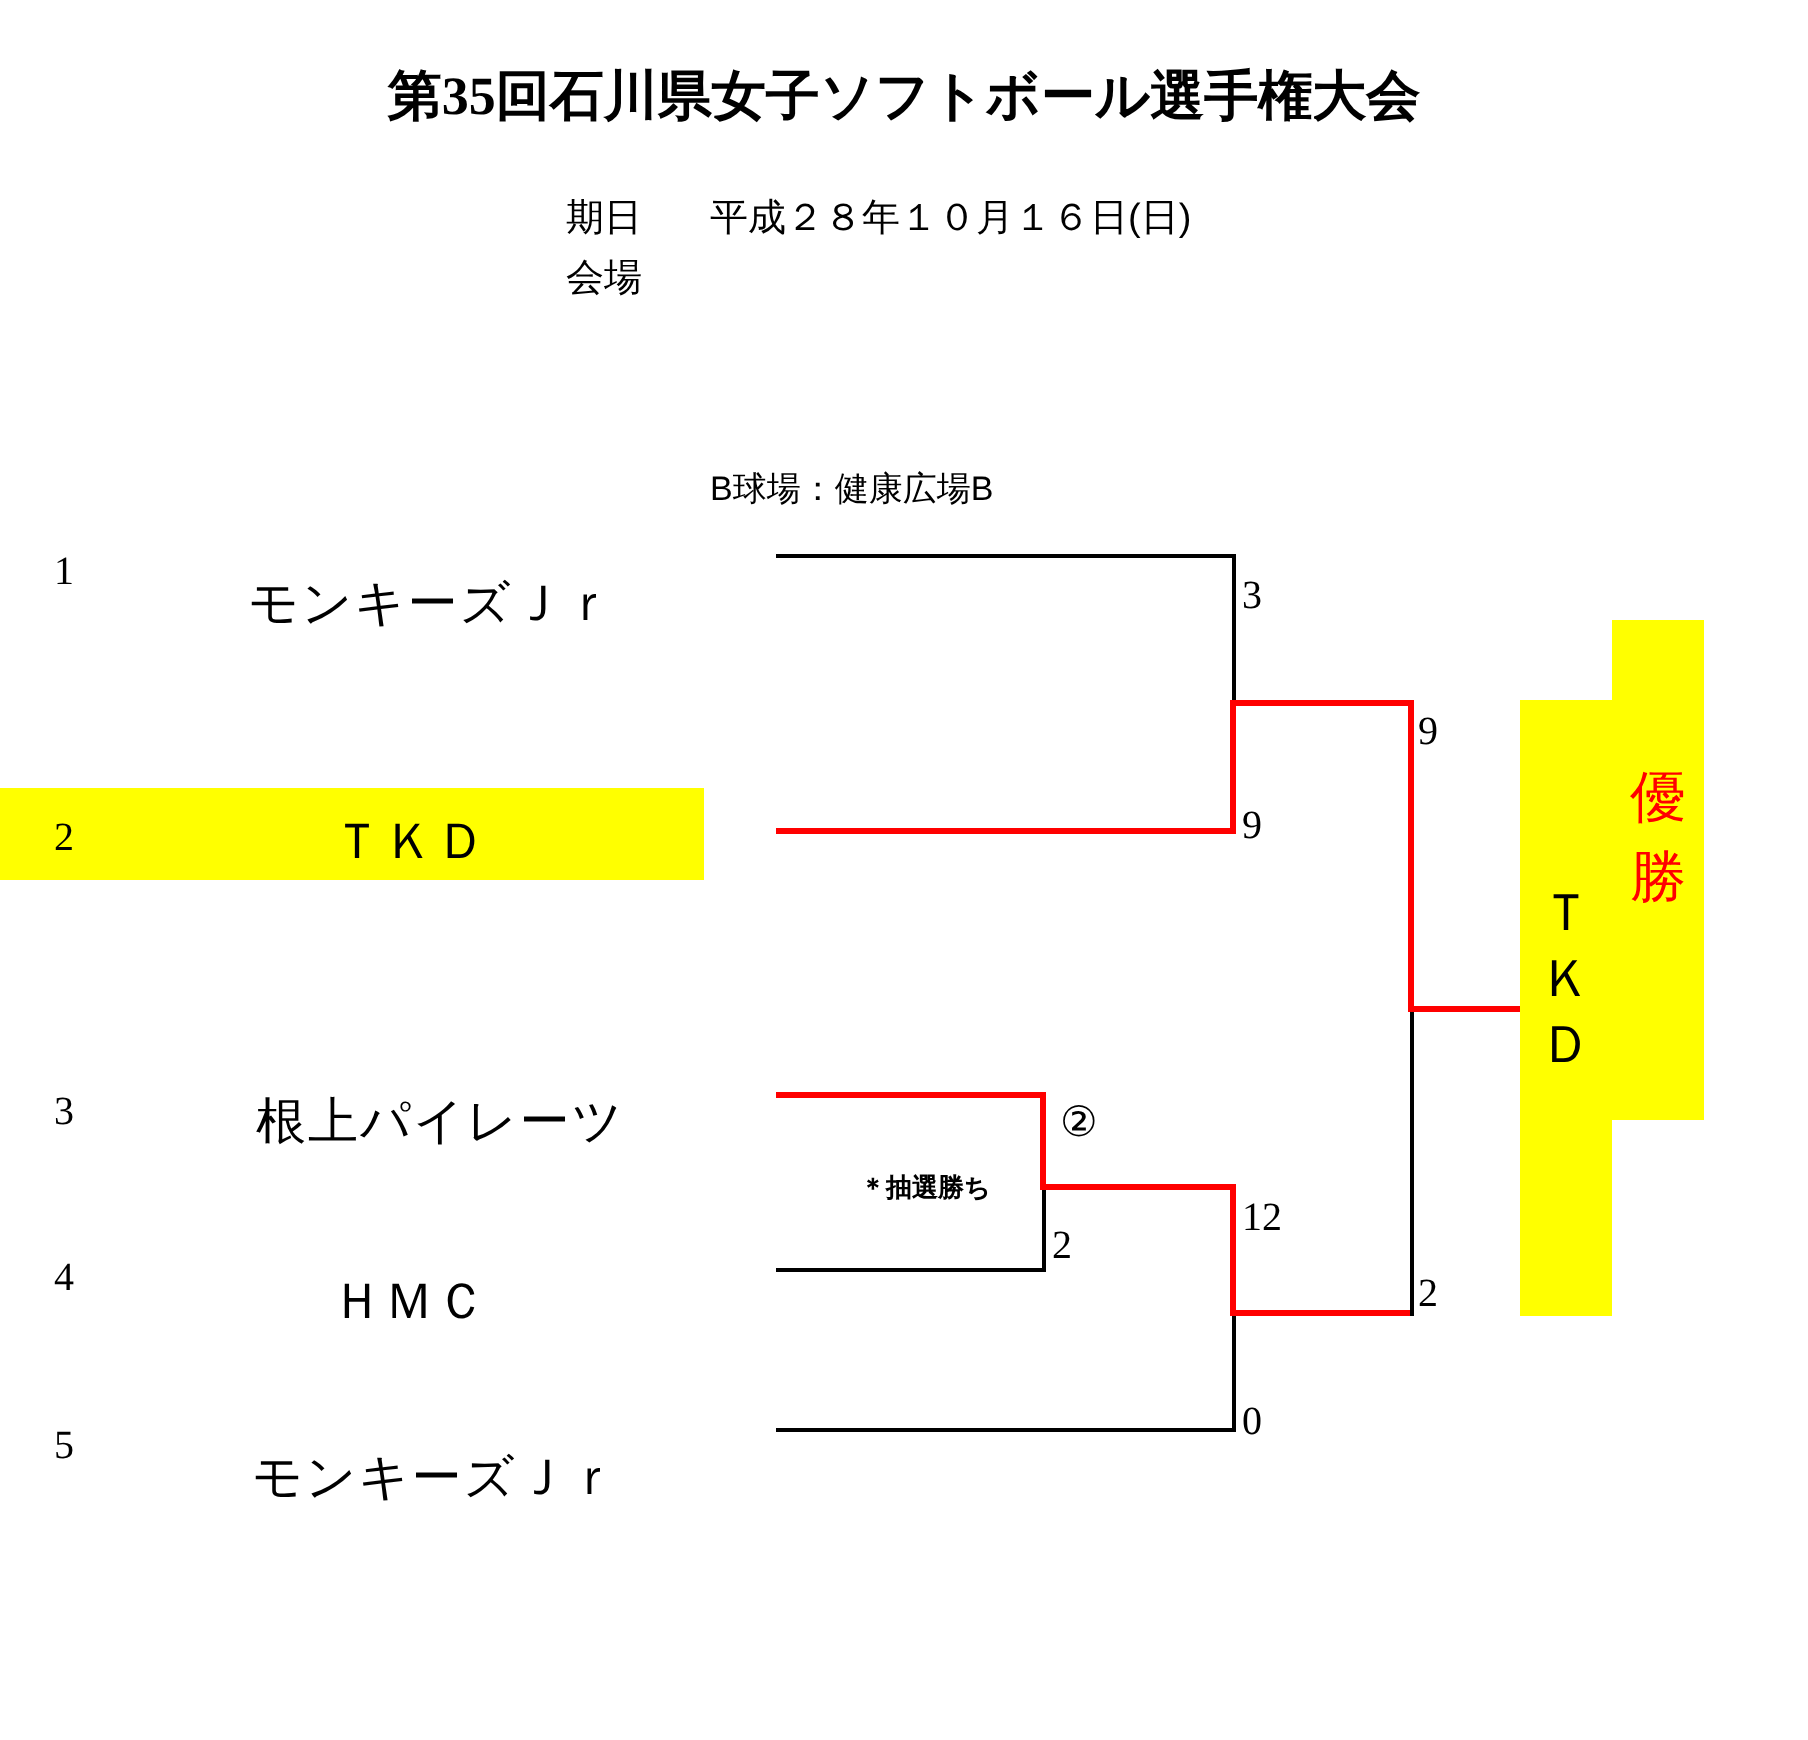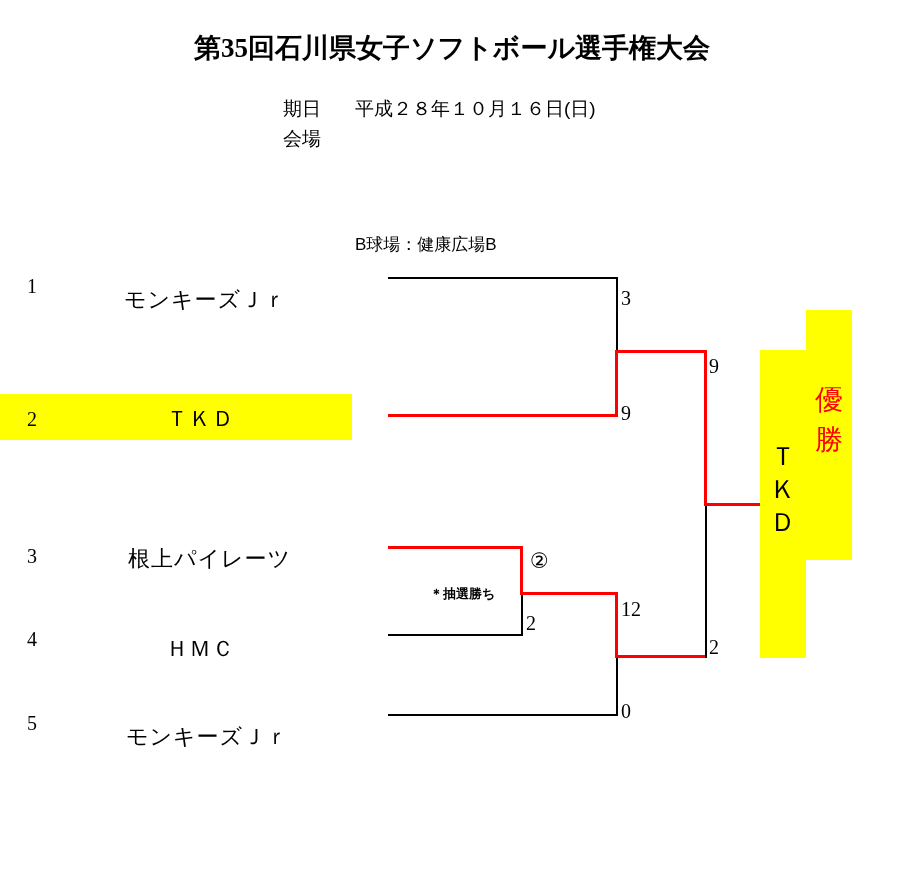--- a/index.html
+++ b/index.html
@@ -49,21 +49,21 @@
   
   .seed-no {
     position: absolute;
     font-size: 20px;
     font-family: "Liberation Serif", "DejaVu Serif", serif;
     width: 20px;
     text-align: center;
   }
   .team-name {
     position: absolute;
-    font-size: 22px;
+    font-size: 25px;
     font-family: Liberation Serif, serif;
     white-space: nowrap;
     letter-spacing: 1px;
   }
   .hl-band {
     position: absolute;
     background: #ffff00;
   }
 
   

